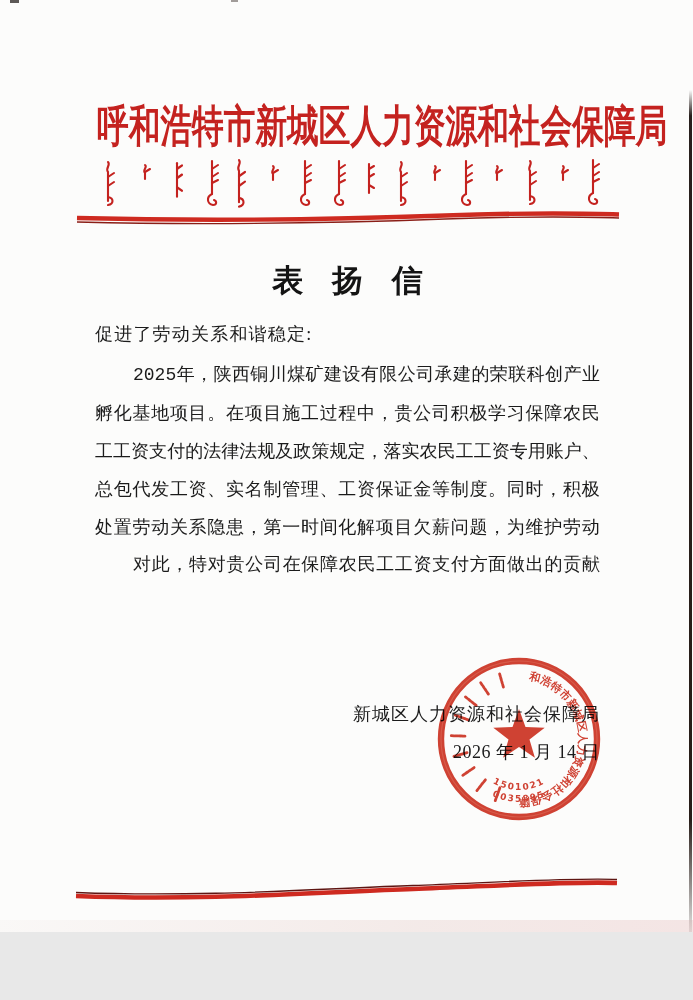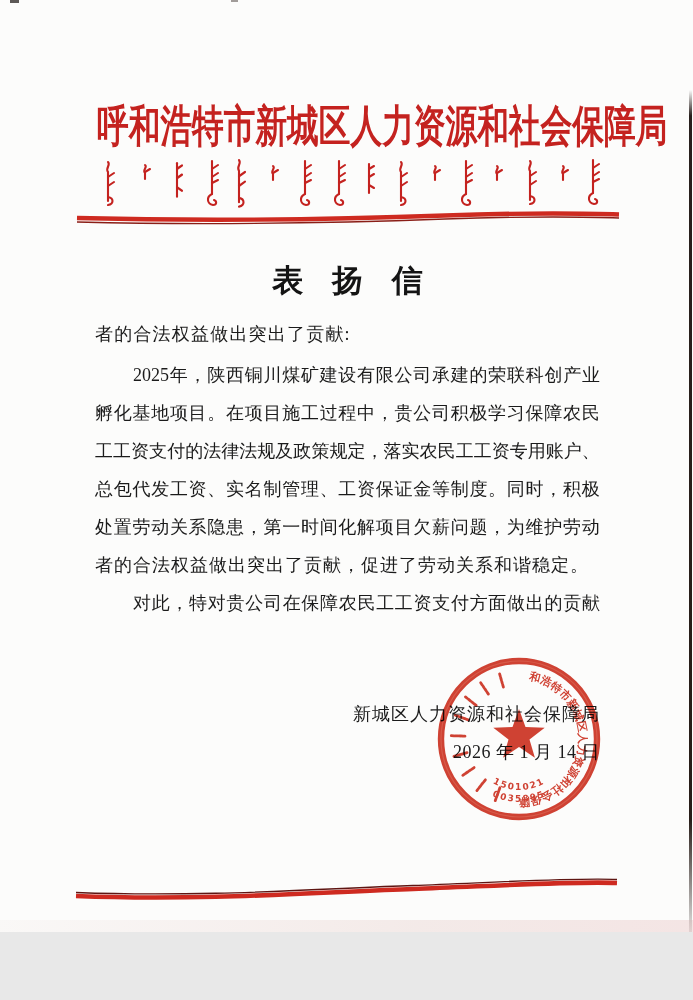--- a/index.html
+++ b/index.html
@@ -26,21 +26,21 @@
   .salutation{
     position:absolute;left:95px;top:322px;width:505px;
     font-size:18px;letter-spacing:1.2px;color:#1b1b1b;
   }
   .body-block{
     position:absolute;left:95px;top:360px;width:505px;color:#1b1b1b;
     font-size:18px;
   }
   .bline{height:38px;line-height:30px;letter-spacing:1px;}
   .jline{display:flex;justify-content:space-between;letter-spacing:0;}
-  .indent{padding-left:38px;}
+  .indent{padding-left:38px;font-family:Liberation Mono, monospace;}
   
   .signature{
     position:absolute;left:95px;top:702px;width:505px;text-align:right;
     font-size:18px;letter-spacing:1px;color:#1b1b1b;padding-right:2px;
   }
   .date{
     position:absolute;left:95px;top:740px;width:505px;text-align:right;
     font-size:18px;letter-spacing:.5px;color:#1b1b1b;padding-right:24px;
   }
   
@@ -113,21 +113,21 @@
     <use href="#mgC" transform="translate(495,1)"></use>
   </svg>
 
   <svg class="rule-top" width="546" height="18" viewBox="0 0 546 18">
     <path d="M2,8 C120,11 260,9.5 370,5.5 C450,2.5 520,3.5 544,4.5" stroke="#ce2a20" stroke-width="4.4" fill="none"></path>
     <path d="M2,12 C120,15 260,13 370,9 C450,6 520,7 544,8" stroke="#8a1e17" stroke-width="1.4" fill="none"></path>
   </svg>
 
   <div class="doc-title">表 扬 信</div>
 
-  <div class="salutation">者的合法权益做出突出了贡献:</div>
+  <div class="salutation">促进了劳动关系和谐稳定:</div>
 
   <div class="body-block">
     <div class="bline jline indent">
         <span>2025</span>
         <span>年</span>
         <span>，</span>
         <span>陕</span>
         <span>西</span>
         <span>铜</span>
         <span>川</span>
@@ -259,21 +259,20 @@
         <span>薪</span>
         <span>问</span>
         <span>题</span>
         <span>，</span>
         <span>为</span>
         <span>维</span>
         <span>护</span>
         <span>劳</span>
         <span>动</span>
       </div>
-    <div class="bline">者的合法权益做出突出了贡献，促进了劳动关系和谐稳定。</div>
     <div class="bline jline indent">
         <span>对</span>
         <span>此</span>
         <span>，</span>
         <span>特</span>
         <span>对</span>
         <span>贵</span>
         <span>公</span>
         <span>司</span>
         <span>在</span>

